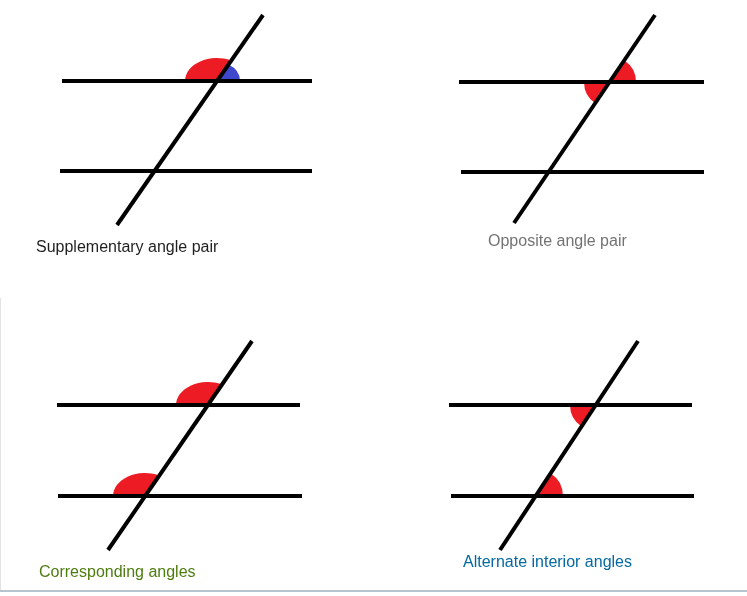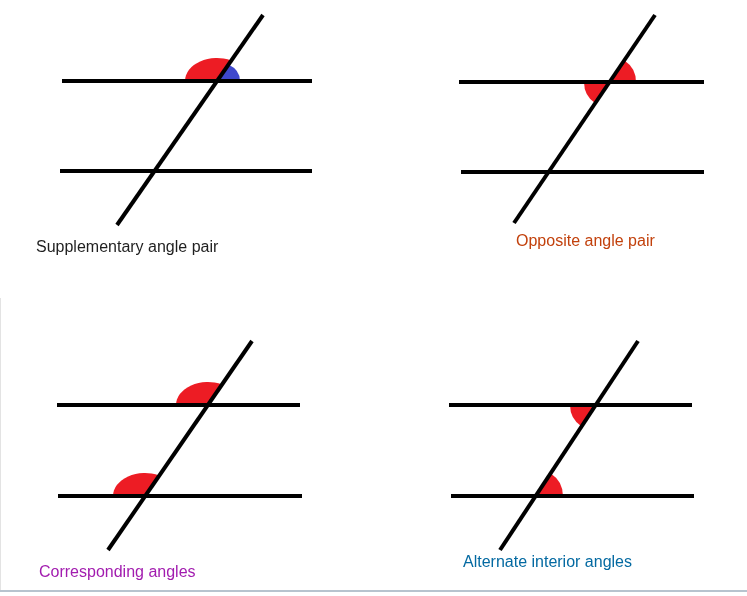--- a/index.html
+++ b/index.html
@@ -90,22 +90,22 @@
       <path class="wedge" d="M 596 405 L 570 405 A 26 26 0 0 0 581.8 426.7 Z" style="fill: rgb(237, 28, 36);"></path>
       <path class="wedge" d="M 536 496 L 550.8 473.5 A 27 27 0 0 1 563 496 Z" style="fill: rgb(237, 28, 36);"></path>
       <line class="pline" x1="449" y1="405" x2="692" y2="405" style="stroke: rgb(0, 0, 0);"></line>
       <line class="pline" x1="451" y1="496" x2="694" y2="496" style="stroke: rgb(0, 0, 0);"></line>
       <line class="tline" x1="500" y1="550" x2="638" y2="341" style="stroke: rgb(0, 0, 0);"></line>
     </g>
   </svg>
 
   <div class="label" style="left: 36px; top: 236px; color: rgb(31, 31, 31);">Supplementary angle pair</div>
 
-  <div class="label" style="left: 516px; top: 230px; color: #c2410c;">Opposite angle pair</div>
+  <div class="label" style="left: 488px; top: 230px; color: #737373;">Opposite angle pair</div>
 
-  <div class="label" style="left: 39px; top: 561px; color: #a21caf;">Corresponding angles</div>
+  <div class="label" style="left: 39px; top: 561px; color: #4d7c0f;">Corresponding angles</div>
 
   <div class="label" style="left: 463px; top: 551px; color: #0369a1;">Alternate interior angles</div>
 
   <div class="edge-left" style="background-color: rgb(227, 227, 227);"></div>
   <div class="edge-bottom" style="background-color: rgb(183, 195, 206);"></div>
 
 </div>
 
 </body></html>

